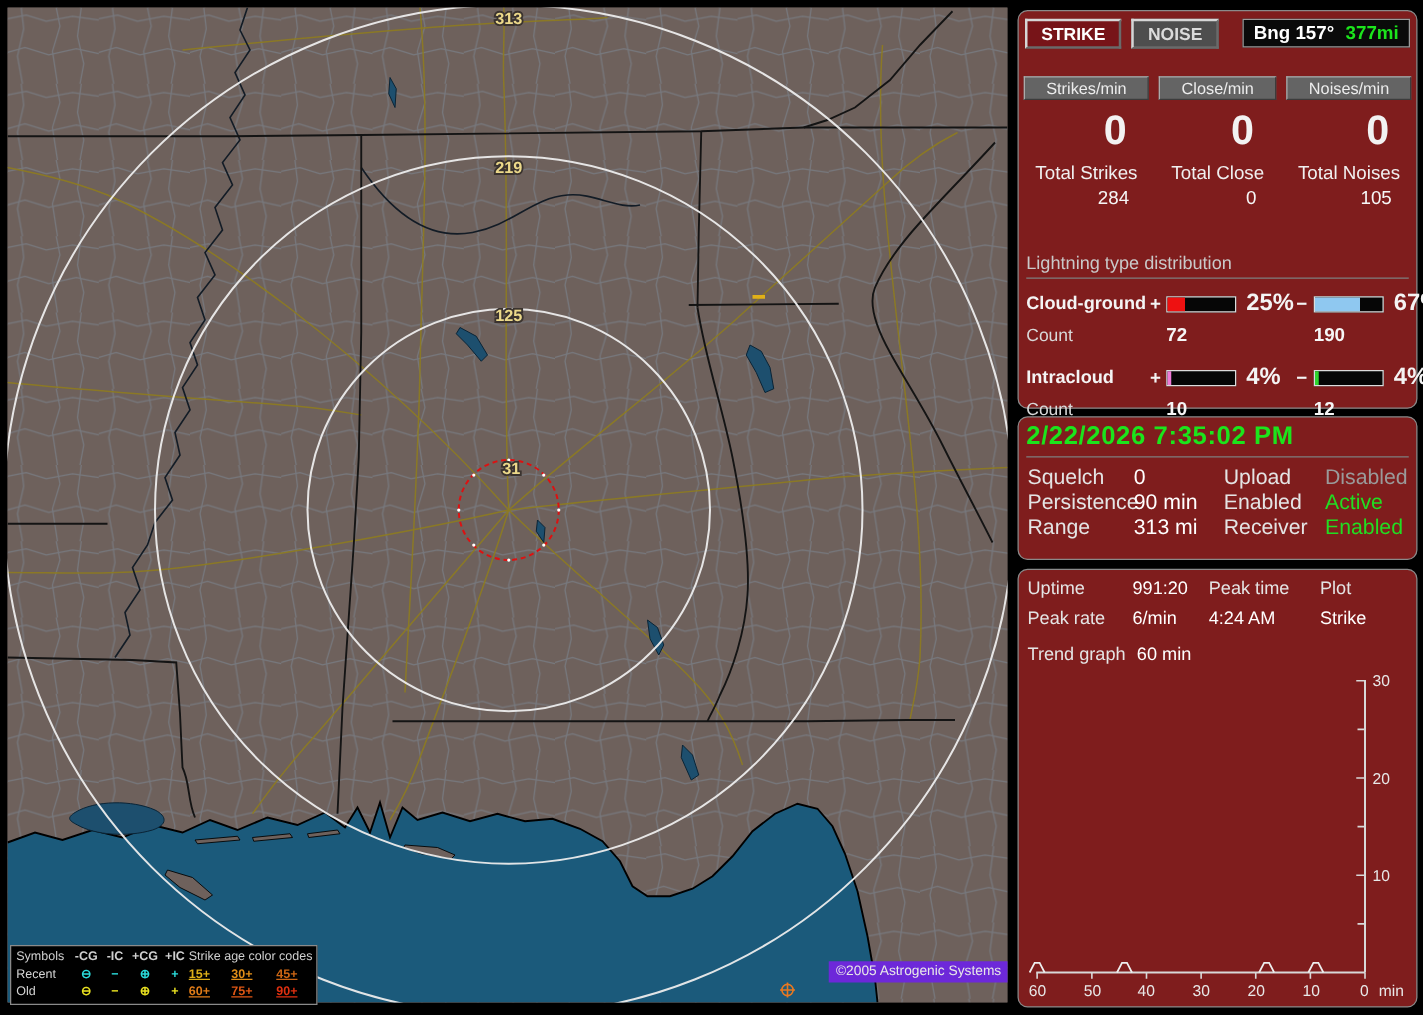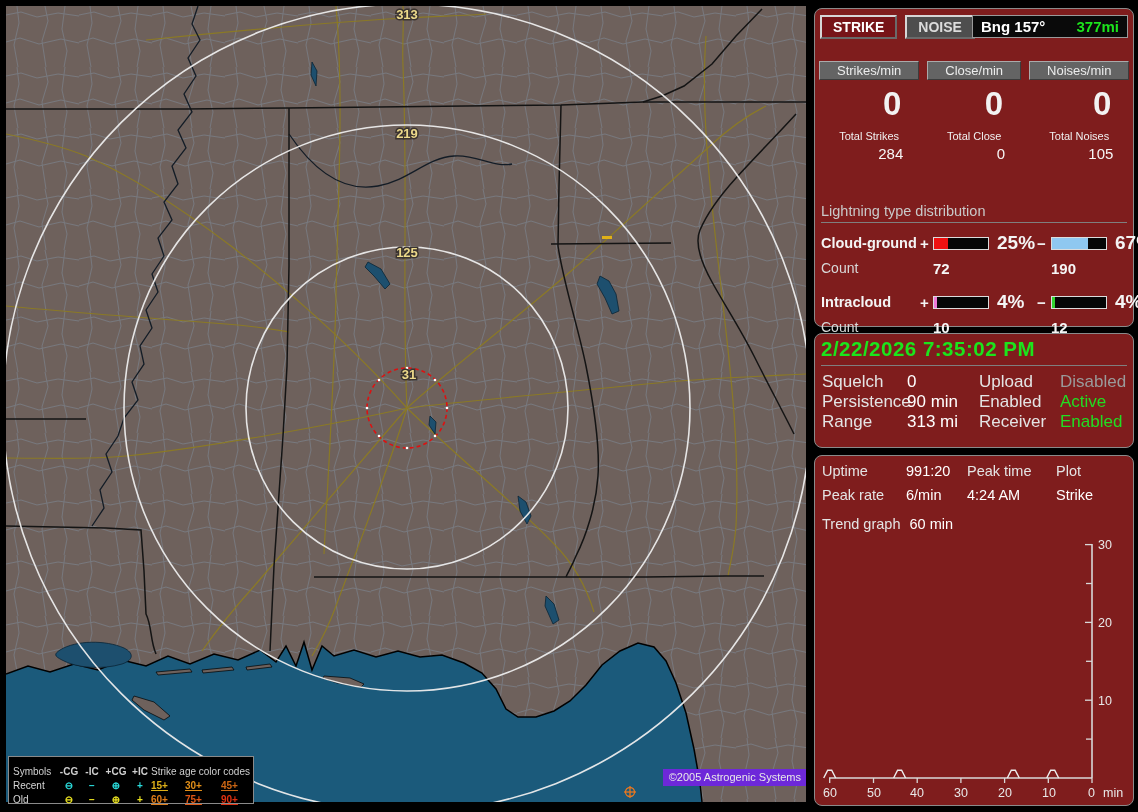--- a/index.html
+++ b/index.html
@@ -5,21 +5,21 @@
   * { margin:0; padding:0; box-sizing:border-box; }
   html,body { width:1138px; height:812px; background:#000; overflow:hidden;
               font-family:"Liberation Sans", sans-serif; }
 
   
   #map { position:absolute; left:6px; top:6px; width:800px; height:796px; background:#6e615c; }
   #map svg { position:absolute; left:0; top:0; }
 
   #legend { position:absolute; left:2px; top:750px; width:246px; height:48px;
             background:#000; border:1px solid #8a8a8a; font-size:10px; color:#d6d6d6;
-            padding:8px 4px; }
+            padding:2px 4px; }
   .lg-grid { display:grid; grid-template-columns:44px 24px 22px 26px 22px 34px 36px 34px;
              line-height:14px; }
   .lg-head { color:#cfcfcf; }
   .lg-sym { text-align:center; font-weight:bold; }
   .lg-age { text-align:left; font-weight:bold;text-decoration:underline; }
   .lg-span3 { grid-column:6 / span 3; }
 
   #copyright { position:absolute; right:0; bottom:16px; background:#6d28d9; color:#e8e8e8;
                font-size:11px; padding:2px 5px 3px 6px; }
 
@@ -29,33 +29,33 @@
           border:1px solid #8a8a8a; border-radius:8px; color:#e8e8e8; }
   #box1 { top:8px;  height:319px; }
   #box2 { top:333px; height:115px; }
   #box3 { top:455px; height:351px; }
 
   .btn-row { position:absolute; top:6px; left:5px; display:flex; gap:8px; }
   .mode-btn { font-weight:bold; font-size:14px; padding:2px 11px;
               border:2px solid; border-color:#d6d6d6 #6a6a6a #6a6a6a #d6d6d6; }
   .mode-strike { background:#771418; color:#ffffff; }
   .mode-noise  { background:#4e4e4e; color:#dcdcdc; }
-  .bng-box { position:absolute; top:6px; right:5px; width:156px; background:#0a0a0a;
+  .bng-box { position:absolute; top:6px; right:5px; width:134px; background:#0a0a0a;
              border:1px solid #9a9a9a; padding:2px 8px; display:flex;
              justify-content:space-between; font-weight:bold; font-size:15px; }
   .bng-label { color:#ffffff; }
   .bng-dist  { color:#1ce41c; }
 
   .counters { position:absolute; top:52px; left:4px; right:4px;
               display:grid; grid-template-columns:1fr 1fr 1fr; column-gap:8px; }
   .chip { justify-self:center; background:#646464; color:#ececec; font-size:13px;
           padding:1px 17px; border:1px solid; border-color:#aaaaaa #3c3c3c #3c3c3c #aaaaaa; }
   .bigzero { text-align:right; padding-right:18px; font-size:33px; font-weight:bold;
              color:#f2f2f2; margin-top:6px; line-height:36px; }
-  .tot-label { text-align:center; font-size:11px; color:#f0f0f0; margin-top:8px; }
+  .tot-label { text-align:center; font-size:15px; color:#f0f0f0; margin-top:8px; }
   .tot-value { text-align:right; padding-right:16px; font-size:15px; margin-top:3px; color:#f6f6f6; }
 
   .dist-title { position:absolute; top:194px; left:6px; right:6px; font-size:14.5px;
                 color:#c9c9c9; border-bottom:1px solid #7f7f7f; padding-bottom:3px; }
   .dist-grid { position:absolute; top:222px; left:6px; right:2px;
                display:grid; grid-template-columns:99px 13px 59px 45px 14px 59px 44px;
                align-items:center; row-gap:0; }
   .dist-row-h { height:24px; display:flex; align-items:center; }
   .d-label { font-weight:bold; font-size:14.5px; color:#f4f4f4; }
   .d-sign  { font-weight:bold; font-size:15px; color:#f4f4f4; }

